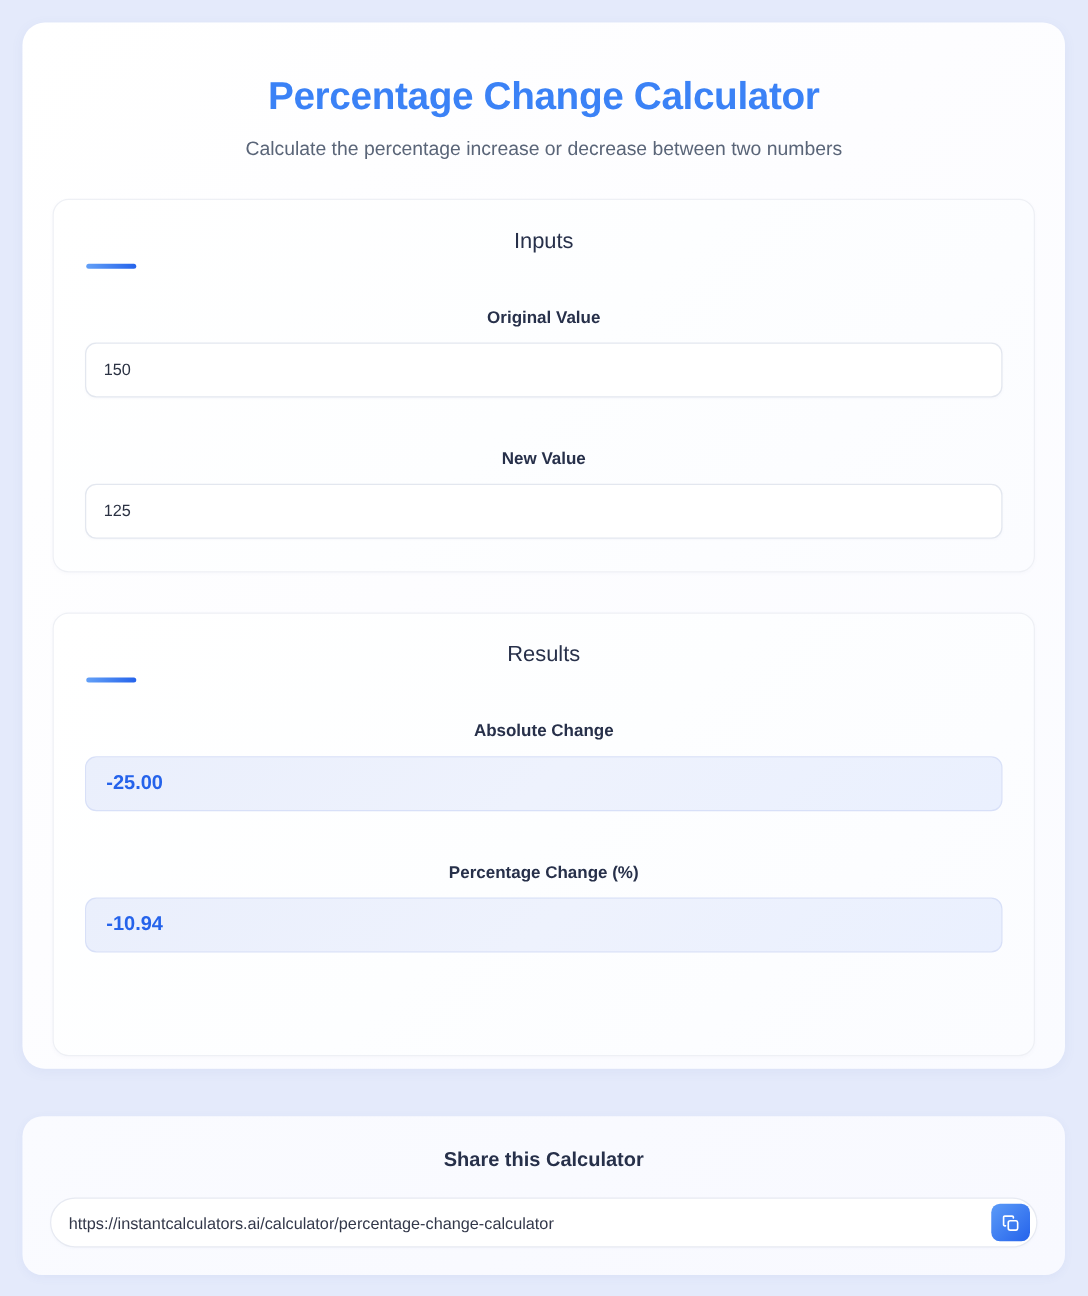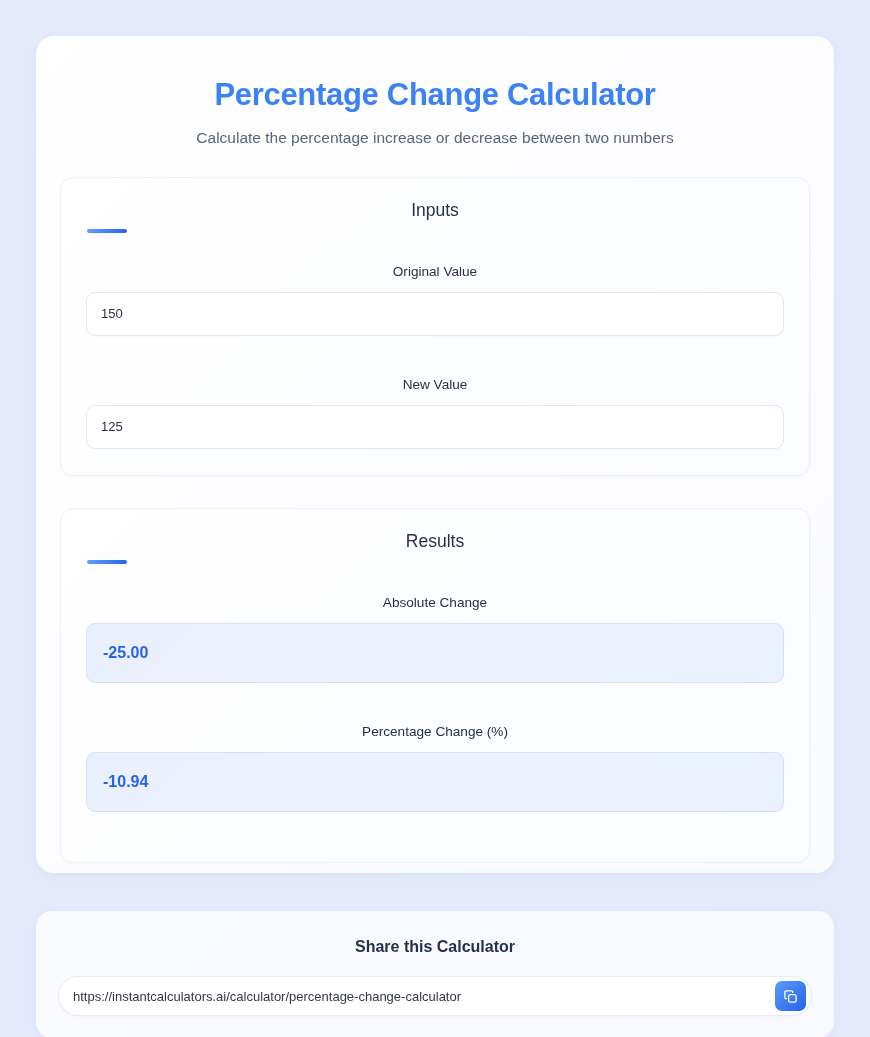--- a/index.html
+++ b/index.html
@@ -11,21 +11,21 @@
 
   body {
     background: #e4eafb;
     font-family: "Liberation Sans", sans-serif;
     overflow: hidden;
   }
 
   .page {
     width: 870px;
     height: 1037px;
-    padding: 36px;
+    padding: 18px;
     display: flex;
     flex-direction: column;
     gap: 38px;
   }
 
   
   .main-card {
     background: linear-gradient(135deg, #ffffff 0%, #fdfdff 45%, #fafbff 100%);
     border-radius: 18px;
     padding: 26px 24px 24px 24px;
@@ -79,21 +79,21 @@
     text-align: center;
     font-size: 17.5px;
     font-weight: normal;
     color: #27304a;
     line-height: 1.2;
   }
 
   .field-label {
     text-align: center;
     font-size: 13.6px;
-    font-weight: normal;
+    font-weight: bold;
     color: #27304a;
     margin-top: 41px;
   }
 
   .field-label.first { margin-top: 43px; }
 
   .text-input {
     display: block;
     width: 100%;
     height: 44px;
@@ -104,21 +104,21 @@
     padding: 0 14px;
     font-family: "Liberation Sans", sans-serif;
     font-size: 13px;
     color: #2b3243;
     outline: none;
     box-shadow: 0 1px 2px rgba(100,120,180,0.035);
   }
 
   .result-box {
     width: 100%;
-    height: 60px;
+    height: 44px;
     margin-top: 13px;
     border: 1px solid #d8e0f8;
     border-radius: 9px;
     background: linear-gradient(135deg, #eaeffc 0%, #eef2fd 50%, #eaf0fe 100%);
     display: flex;
     align-items: center;
     padding: 0 16px;
     font-size: 16px;
     font-weight: bold;
     color: #2563eb;

